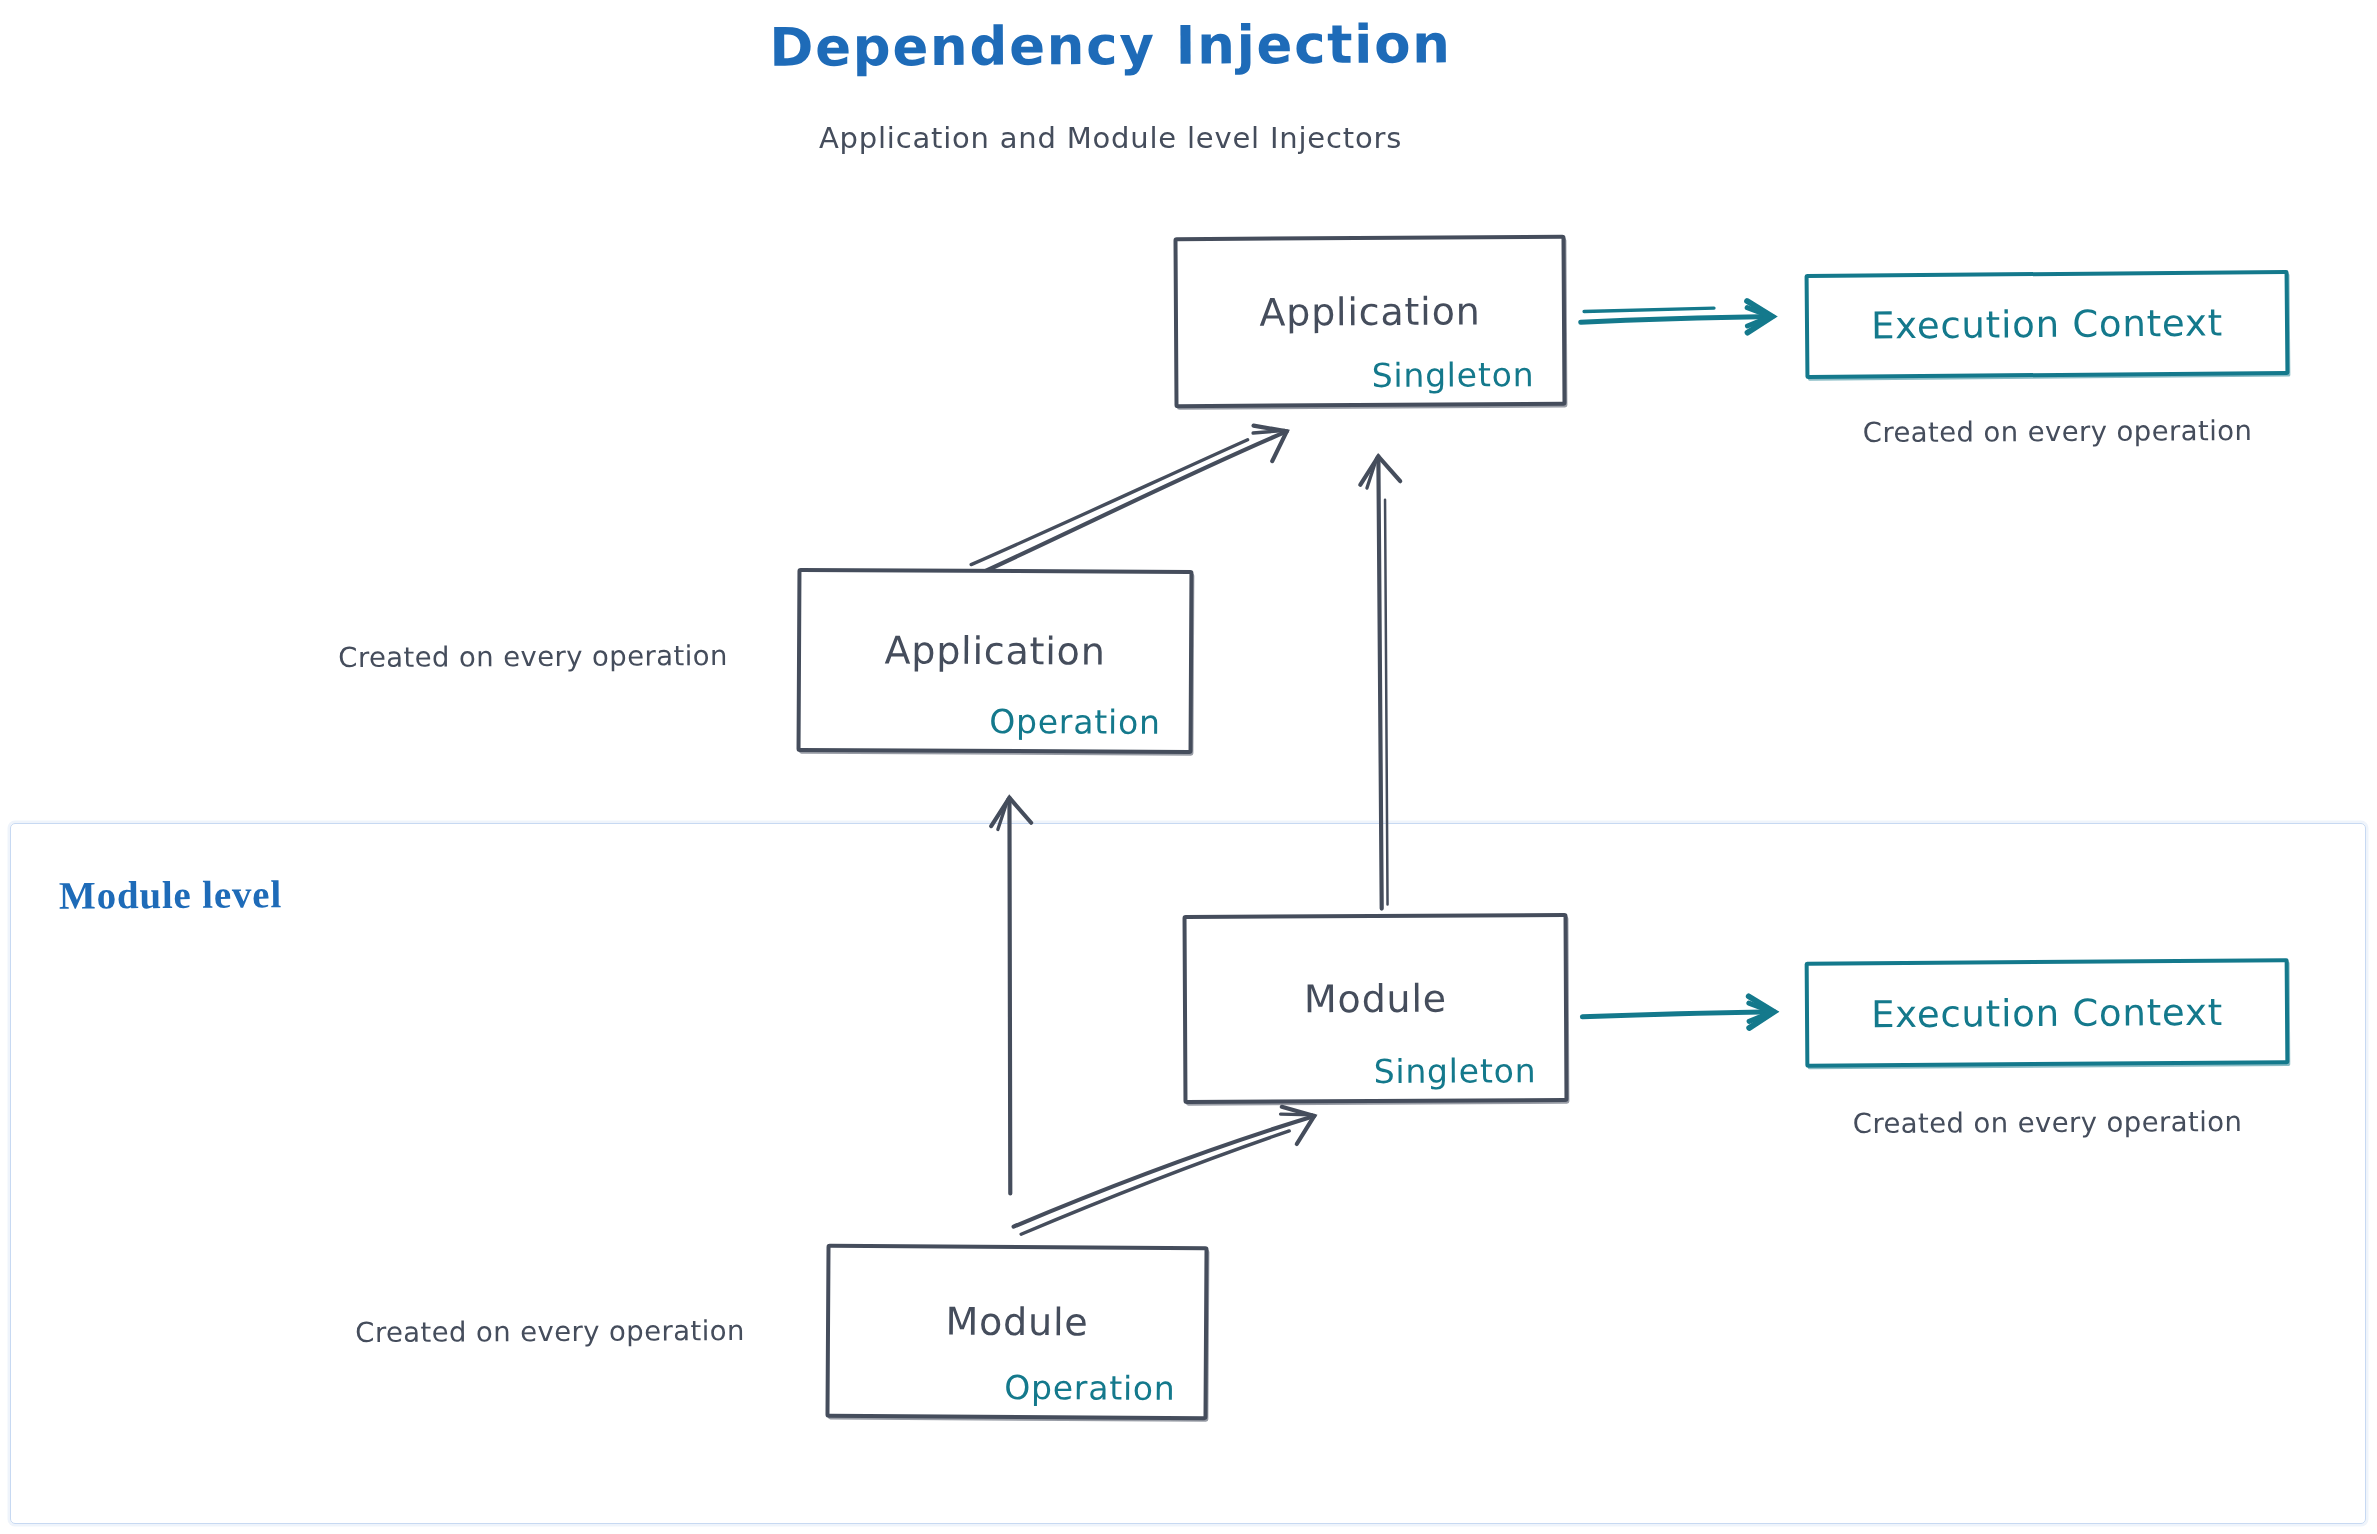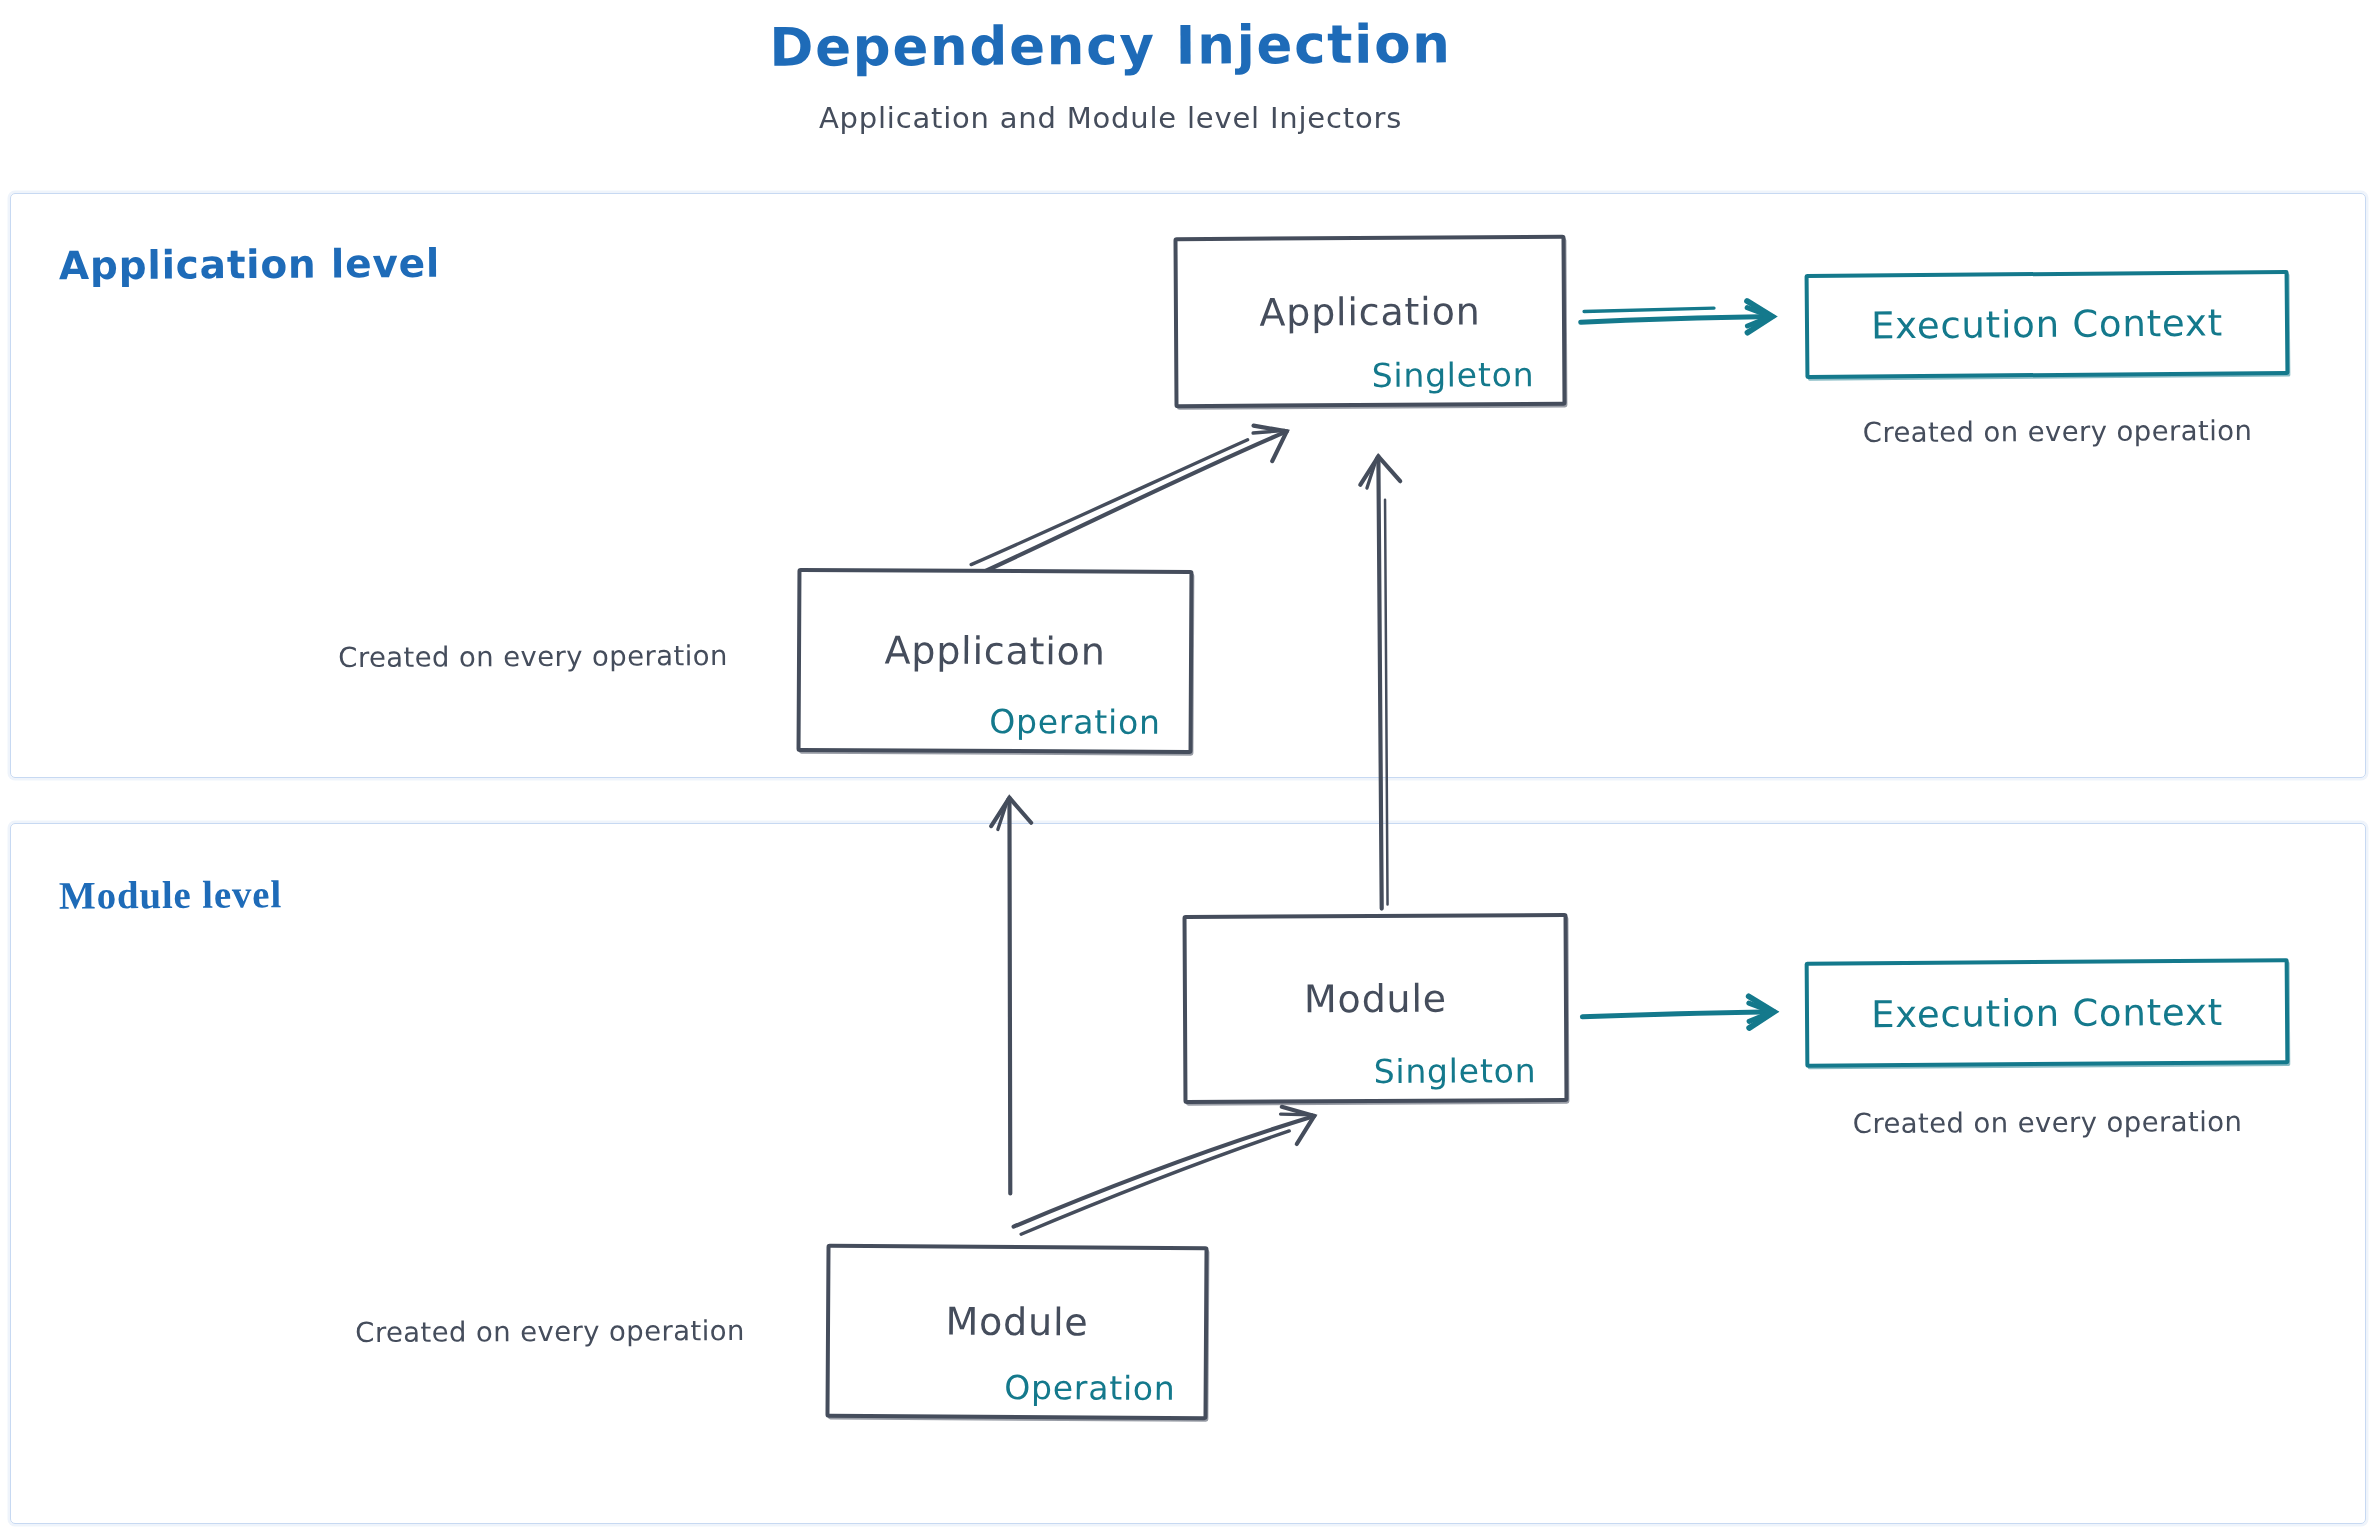--- a/index.html
+++ b/index.html
@@ -14,21 +14,21 @@
   body { font-family: "DejaVu Sans", "Liberation Sans", sans-serif; color: var(--dark); }
 
   .canvas { position: absolute; inset: 0; width: 2377px; height: 1534px; padding-left: 47px; }
 
   
   .header { position: absolute; left: 0; top: 15px; width: 2221px; text-align: center; }
   .title {
     font-size: 53px; font-weight: 600; color: var(--blue);
     letter-spacing: 1.7px; transform: rotate(-0.3deg);
   }
-  .subtitle { margin-top: 25px; font-size: 29px; font-weight: 500; color: var(--dark); letter-spacing: 0.8px; }
+  .subtitle { margin-top: 45px; font-size: 29px; font-weight: 500; color: var(--dark); letter-spacing: 0.8px; }
 
   
   .frame {
     position: absolute; background: transparent;
     border: 1.7px solid var(--frame); border-radius: 5px;
     box-shadow: 0 0 0 2.5px rgba(199,217,242,0.28);
   }
   .frame-app { left: 10px; top: 193px; width: 2356px; height: 585px; }
   .frame-module { left: 10px; top: 823px; width: 2356px; height: 701px; font-family: Liberation Serif, serif; }
   .frame-label {
@@ -83,23 +83,20 @@
 </head>
 <body>
 
 <div class="canvas">
 
   <div class="header">
     <div class="title">Dependency Injection</div>
     <div class="subtitle">Application and Module level Injectors</div>
   </div>
 
-  <div class="frame frame-app">
-    <div class="frame-label">Application level</div>
-  </div>
   <div class="frame frame-module">
     <div class="frame-label">Module level</div>
   </div>
 
   <svg class="overlay" width="2377" height="1534" viewBox="0 0 2854 1842">
     <defs>
       <marker id="head-dark" markerUnits="userSpaceOnUse" markerWidth="90" markerHeight="90" viewBox="-45 -45 90 90" refX="0" refY="0" orient="auto">
         <path class="stroke-dark" stroke-width="5" d="M-34,-22 L0,0 L-30,26"></path>
         <path class="stroke-dark" stroke-width="4" d="M-38,-14 L-2,-2"></path>
       </marker>

